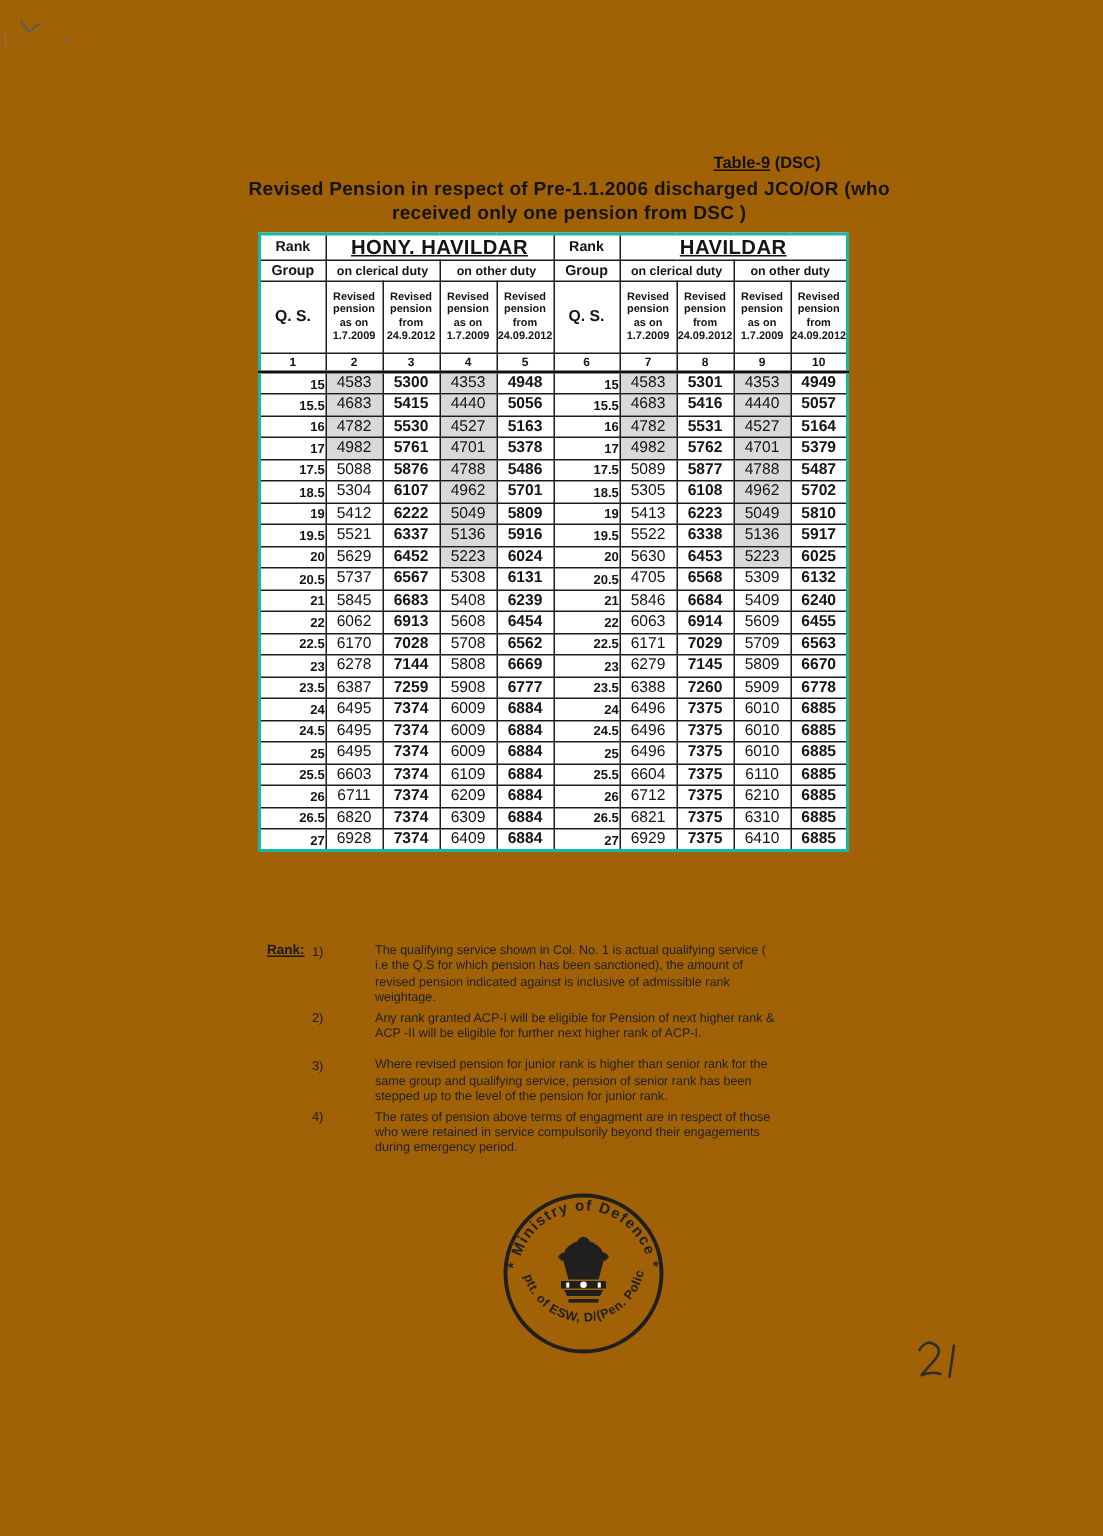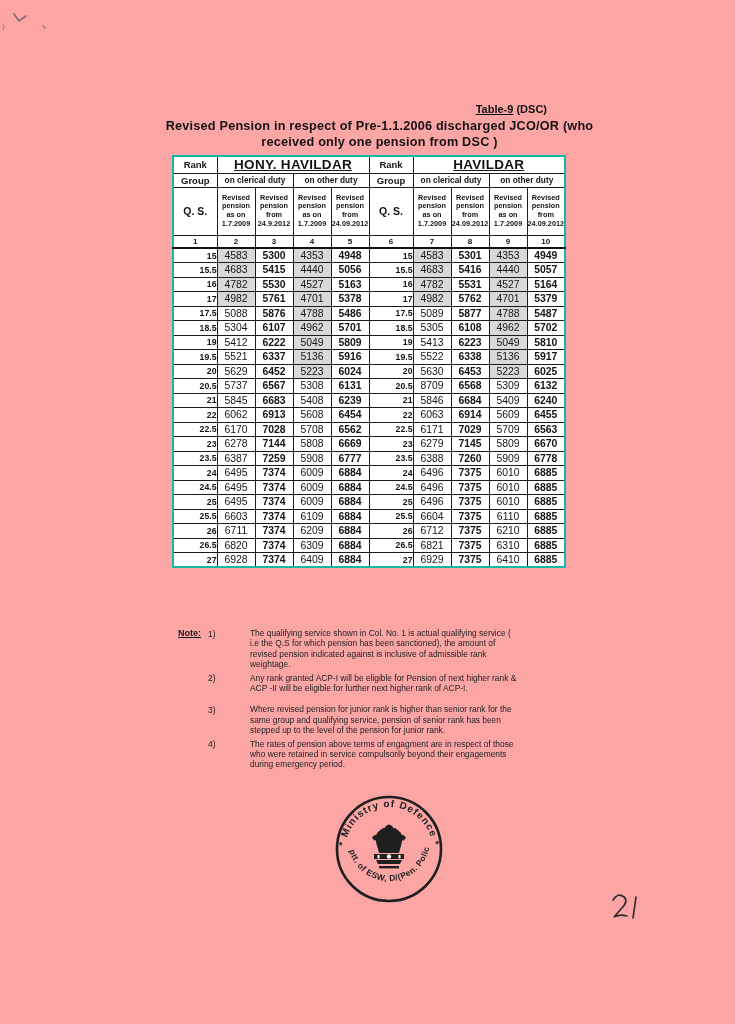--- a/index.html
+++ b/index.html
@@ -1,19 +1,19 @@
 <!DOCTYPE html>
 <html><head>
 <meta charset="utf-8">
 <style>
   * { margin:0; padding:0; box-sizing:border-box; }
   html,body { background:#e8e8e8; }
   .page {
     position:relative; width:735px; height:1024px;
-    background:#fca5a5; overflow:hidden;
+    background:#a16207; overflow:hidden;
     font-family:"Liberation Sans", sans-serif; color:#1a1a1a;
   }
   
   .table-tag {
     position:absolute; top:103px; left:0; width:547px;
     text-align:right; font-size:11px; font-weight:bold; color:#111;
   }
   .table-tag .u { text-decoration:underline; }
   .doc-title {
     position:absolute; top:118px; left:102px; width:555px;
@@ -268,21 +268,21 @@
           <td class=" sh">5223</td>
           <td class=" b">6025</td>
         </tr>
         <tr>
           <td class="qs">20.5</td>
           <td class="">5737</td>
           <td class=" b">6567</td>
           <td class="">5308</td>
           <td class=" b">6131</td>
           <td class="qs">20.5</td>
-          <td class="">8709</td>
+          <td class="">4705</td>
           <td class=" b">6568</td>
           <td class="">5309</td>
           <td class=" b">6132</td>
         </tr>
         <tr>
           <td class="qs">21</td>
           <td class="">5845</td>
           <td class=" b">6683</td>
           <td class="">5408</td>
           <td class=" b">6239</td>
@@ -421,21 +421,21 @@
           <td class="qs">27</td>
           <td class="">6929</td>
           <td class=" b">7375</td>
           <td class="">6410</td>
           <td class=" b">6885</td>
         </tr>
       </tbody>
   </table>
 
   <div class="notes">
-    <div class="note-label">Note:</div>
+    <div class="note-label">Rank:</div>
     <div class="note-items">
         <div class="note-item">
           <div class="note-num">1)</div>
           <div class="note-text">The qualifying service shown in Col. No. 1 is actual qualifying service ( i.e the Q.S for which pension has been sanctioned), the amount of revised pension indicated against is inclusive of admissible rank weightage.</div>
         </div>
         <div class="note-item gap-after">
           <div class="note-num">2)</div>
           <div class="note-text">Any rank granted ACP-I will be eligible for Pension of next higher rank &amp; ACP -II will be eligible for further next higher rank of ACP-I.</div>
         </div>
         <div class="note-item">

